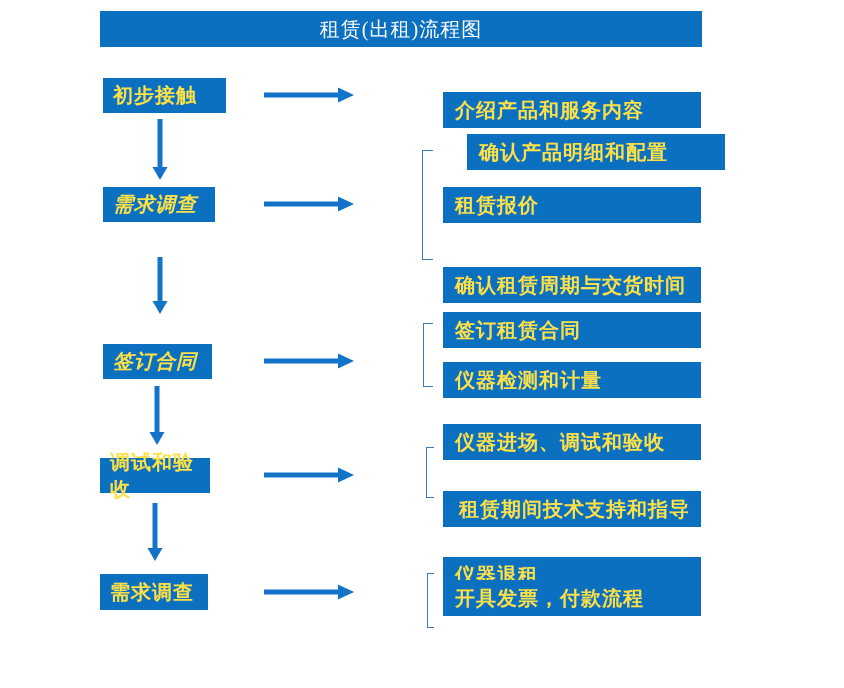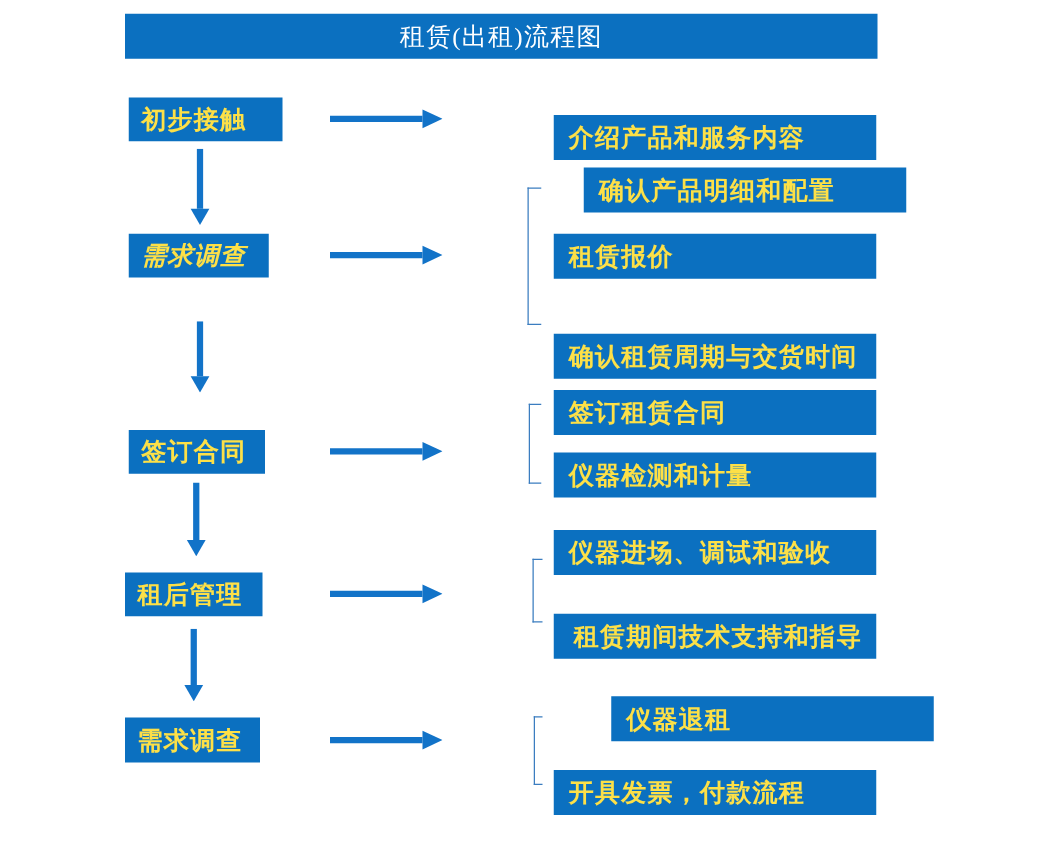--- a/index.html
+++ b/index.html
@@ -46,35 +46,35 @@
   .bracket {
     position: absolute;
     box-sizing: border-box;
     border: 1.5px solid var(--bracket-blue, #3b7dc0);
     border-right: none;
   }
 
   
   .s0 { left: 103px; top: 78px;  width: 123px; }
   .s1 { left: 103px; top: 187px; width: 112px; font-style: italic; }
-  .s2 { left: 103px; top: 344px; width: 109px; }
+  .s2 { left: 103px; top: 344px; width: 109px; font-style: italic; }
   .s3 { left: 100px; top: 458px; width: 110px; }
   .s4 { left: 100px; top: 574px; width: 108px; height: 36px; }
 
   
   .r0 { top: 92px; }
   .r1 { top: 134px; margin-left: 24px; }
   .r2 { top: 187px; text-align: center; }
   .r3 { top: 243px; margin-top: 24px; }
   .r4 { top: 312px; font-family: Liberation Mono, monospace; }
   .r5 { top: 362px; }
   .r6 { top: 424px; }
   .r7 { top: 491px; padding-left: 16px; }
-  .r8 { top: 557px; margin-left: 46px; }
-  .r9 { top: 616px; }
+  .r8 { top: 557px; }
+  .r9 { top: 580px; }
 
   
   .ha0 { left: 264px; top: 86px; }
   .ha1 { left: 264px; top: 195px; }
   .ha2 { left: 264px; top: 352px; }
   .ha3 { left: 264px; top: 466px; }
   .ha4 { left: 264px; top: 583px; }
 
   
   .va0 { left: 151px; top: 119px; }
@@ -91,21 +91,21 @@
 </head>
 <body>
 
 <div class="canvas">
 
   <div class="title-bar">租赁(出租)流程图</div>
 
   <div class="step-box s0">初步接触</div>
   <div class="step-box s1">需求调查</div>
   <div class="step-box s2">签订合同</div>
-  <div class="step-box s3">租后管理</div>
+  <div class="step-box s3">调试和验收</div>
   <div class="step-box s4">需求调查</div>
 
   <div class="detail-box r0">介绍产品和服务内容</div>
   <div class="detail-box r1">确认产品明细和配置</div>
   <div class="detail-box r2">租赁报价</div>
   <div class="detail-box r3">确认租赁周期与交货时间</div>
   <div class="detail-box r4">签订租赁合同</div>
   <div class="detail-box r5">仪器检测和计量</div>
   <div class="detail-box r6">仪器进场、调试和验收</div>
   <div class="detail-box r7">租赁期间技术支持和指导</div>

